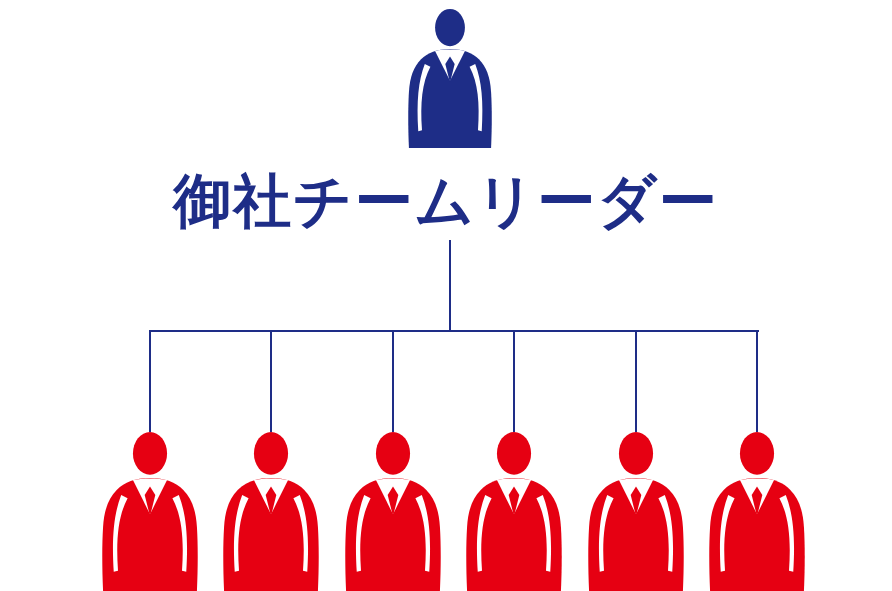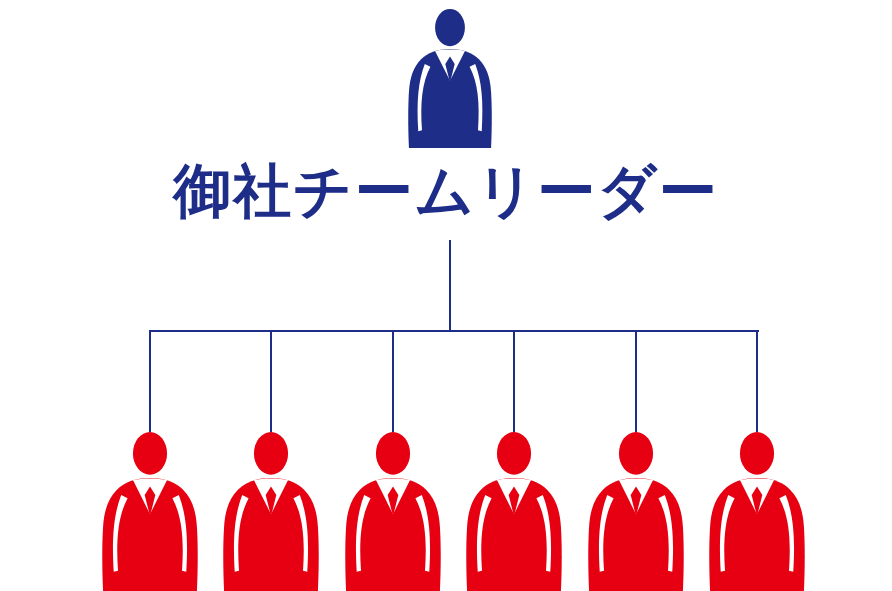--- a/index.html
+++ b/index.html
@@ -34,21 +34,21 @@
   }
   .person.member {
     color: var(--member-color, #e60012);
     top: 431px;
     width: 128px;
     height: 160px;
   }
   .title {
     position: absolute;
     left: 0;
-    top: 158px;
+    top: 168px;
     width: 100%;
     text-align: center;
     font-size: 58px;
     font-weight: 700;
     letter-spacing: 2px;
     line-height: 1.15;
     color: var(--leader-color, #1e2d87);
     white-space: nowrap;
   }
   .line {

